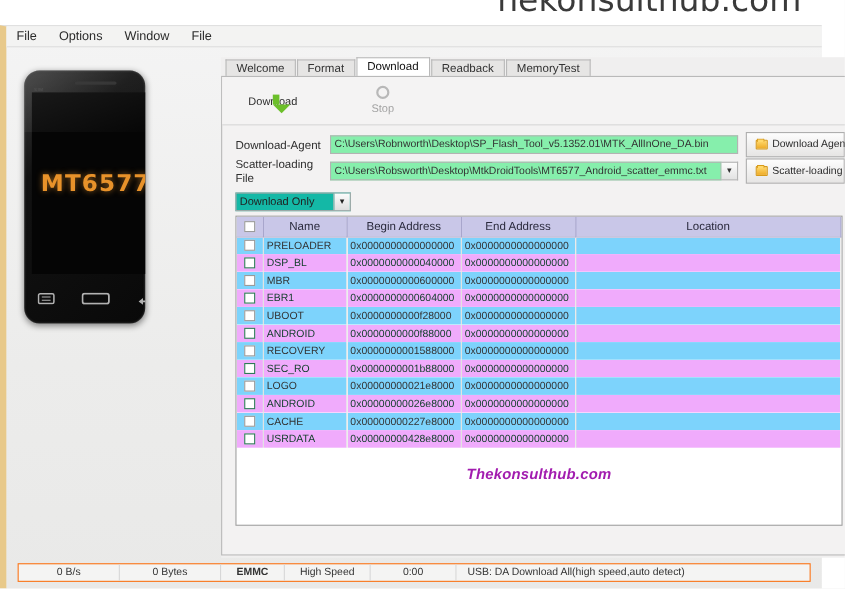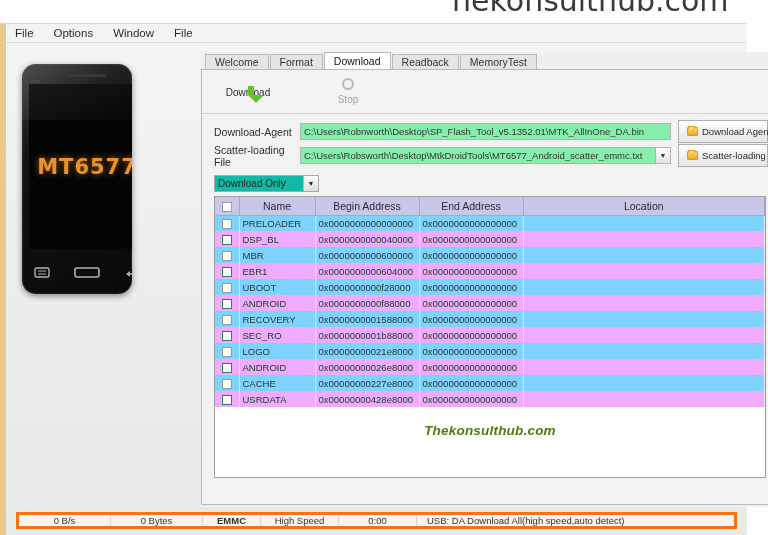--- a/index.html
+++ b/index.html
@@ -211,27 +211,27 @@
   .col-begin { width:104px; }
   .col-end { width:104px; }
   .cbx {
     display:inline-block; width:10px;height:10px;
     background:#fff; border:1px solid #9a9a9a; vertical-align:middle;
   }
   tr.row-sel .cbx { border-color:#2f7a58; }
   #table-watermark {
     position:absolute; left:0; right:0; top:226px;
     text-align:center; font-size:13.5px; font-weight:bold; font-style:italic;
-    color:#4d7c0f; letter-spacing:.2px;
+    color:#a21caf; letter-spacing:.2px;
   }
 
   
   #statusbar {
     position:absolute; left:10px; right:10px; bottom:6px; height:17px;
-    background:#f4f4f3; border:3px solid #f97316;
+    background:#f4f4f3; border:1px solid #f97316;
     display:flex; align-items:center; font-size:9.5px; color:#333;
   }
   .st-cell { border-right:1px solid #d7d7d7; height:100%;
              display:flex; align-items:center; justify-content:center; }
   .st-1{width:92px;} .st-2{width:92px;} .st-3{width:58px; font-weight:bold;}
   .st-4{width:78px;} .st-5{width:78px;} .st-6{flex:1; border-right:none; justify-content:flex-start; padding-left:10px;}
 </style>
 </head>
 <body>
 

